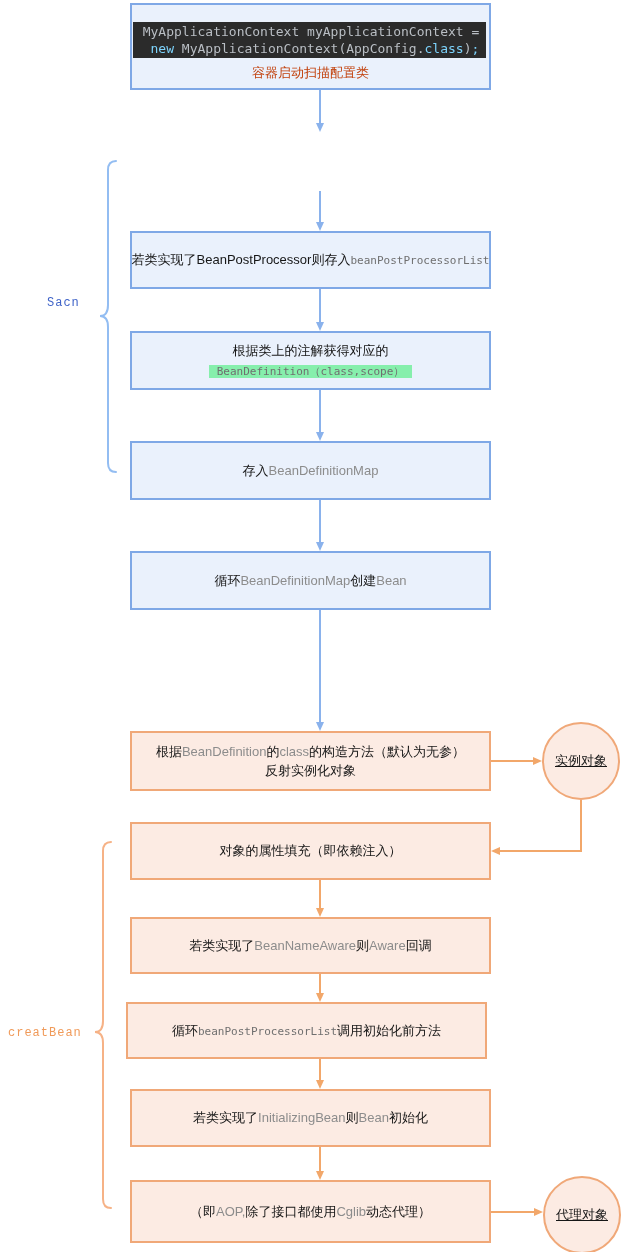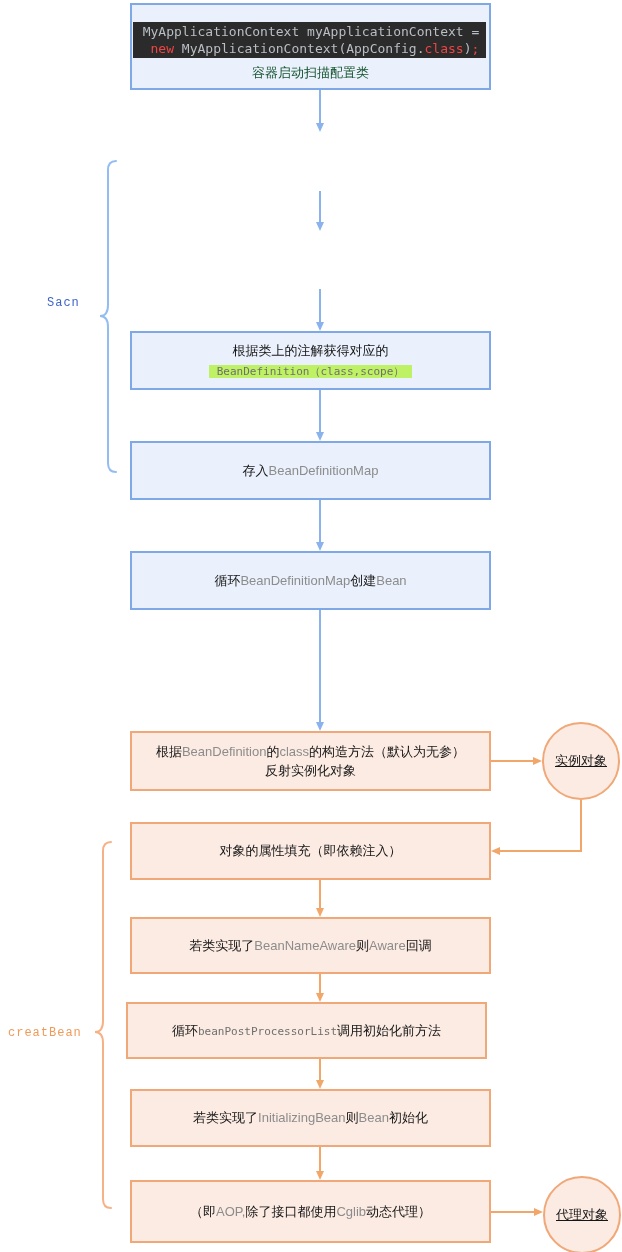--- a/index.html
+++ b/index.html
@@ -12,31 +12,31 @@
     align-items:center; justify-content:center; text-align:center;
     font-size:13px; color:#161616; line-height:1.5;
   }
   .blue   { background:#eaf1fc; border:2px solid #7fa8e6; }
   .orange { background:#fcebe3; border:2px solid #f0a878; }
   .circle { border-radius:50%;text-decoration:underline; }
 
   .line { white-space:nowrap; }
   .mono  { font-family:"DejaVu Sans Mono",monospace; font-size:11px; color:#6f6f6f; }
   .latin { color:#8c8c8c; }
-  .hl    { background:#bef264; padding:0 8px; }
-  .kw    { color:#ef4444;margin-top:33px; }
+  .hl    { background:#86efac; padding:0 8px; }
+  .kw    { color:#7dd3fc;margin-top:33px; }
 
   .codeblock {
     position:absolute; left:1px; top:17px; width:353px;
     background:#2b2b2b; color:#b9bec4;
     font-family:"DejaVu Sans Mono",monospace; font-size:13px;
     line-height:17px; padding:1px 0 1px 3px; text-align:center;
   }
   .codeline { white-space:pre; }
-  .caption { position:absolute; left:0; right:0; top:58px; text-align:center; font-size:13px; color:#14532d; }
+  .caption { position:absolute; left:0; right:0; top:58px; text-align:center; font-size:13px; color:#c2410c; }
 
   .brace-label { position:absolute; font-family:"Liberation Mono",monospace; font-size:12px; letter-spacing:1px; }
 
   svg.overlay { position:absolute; left:0; top:0; pointer-events:none; }
   .cb { stroke:#8ab2ec; stroke-width:2; fill:none; }
   .co { stroke:#f2a76a; stroke-width:2; fill:none; }
   .bb { stroke:#93bdf2; stroke-width:2; fill:none; stroke-linecap:round; }
   .bo { stroke:#f6b286; stroke-width:2; fill:none; stroke-linecap:round; }
 </style>
 </head>
@@ -46,20 +46,23 @@
 
   <div class="node blue" style="left:130px;top:3px;width:361px;height:87px">
     <div class="codeblock">
       <div class="codeline"><span>MyApplicationContext myApplicationContext =</span></div>
       <div class="codeline"><span> </span><span class="kw">new</span><span> MyApplicationContext(AppConfig.</span><span class="kw">class</span><span>)</span><span class="kw">;</span></div>
     </div>
     <div class="caption">容器启动扫描配置类</div>
   </div>
 
 
+  <div class="node blue" style="left:130px;top:231px;width:361px;height:58px">
+    <div class="line"><span>若类实现了</span><span>BeanPostProcessor</span><span>则存入</span><span class="mono">beanPostProcessorList</span></div>
+  </div>
 
   <div class="node blue" style="left:130px;top:331px;width:361px;height:59px">
     <div class="line"><span>根据类上的注解获得对应的</span></div>
     <div class="line"><span class="mono hl">BeanDefinition（class,scope）</span></div>
   </div>
 
   <div class="node blue" style="left:130px;top:441px;width:361px;height:59px">
     <div class="line"><span>存入</span><span class="latin">BeanDefinitionMap</span></div>
   </div>
 

